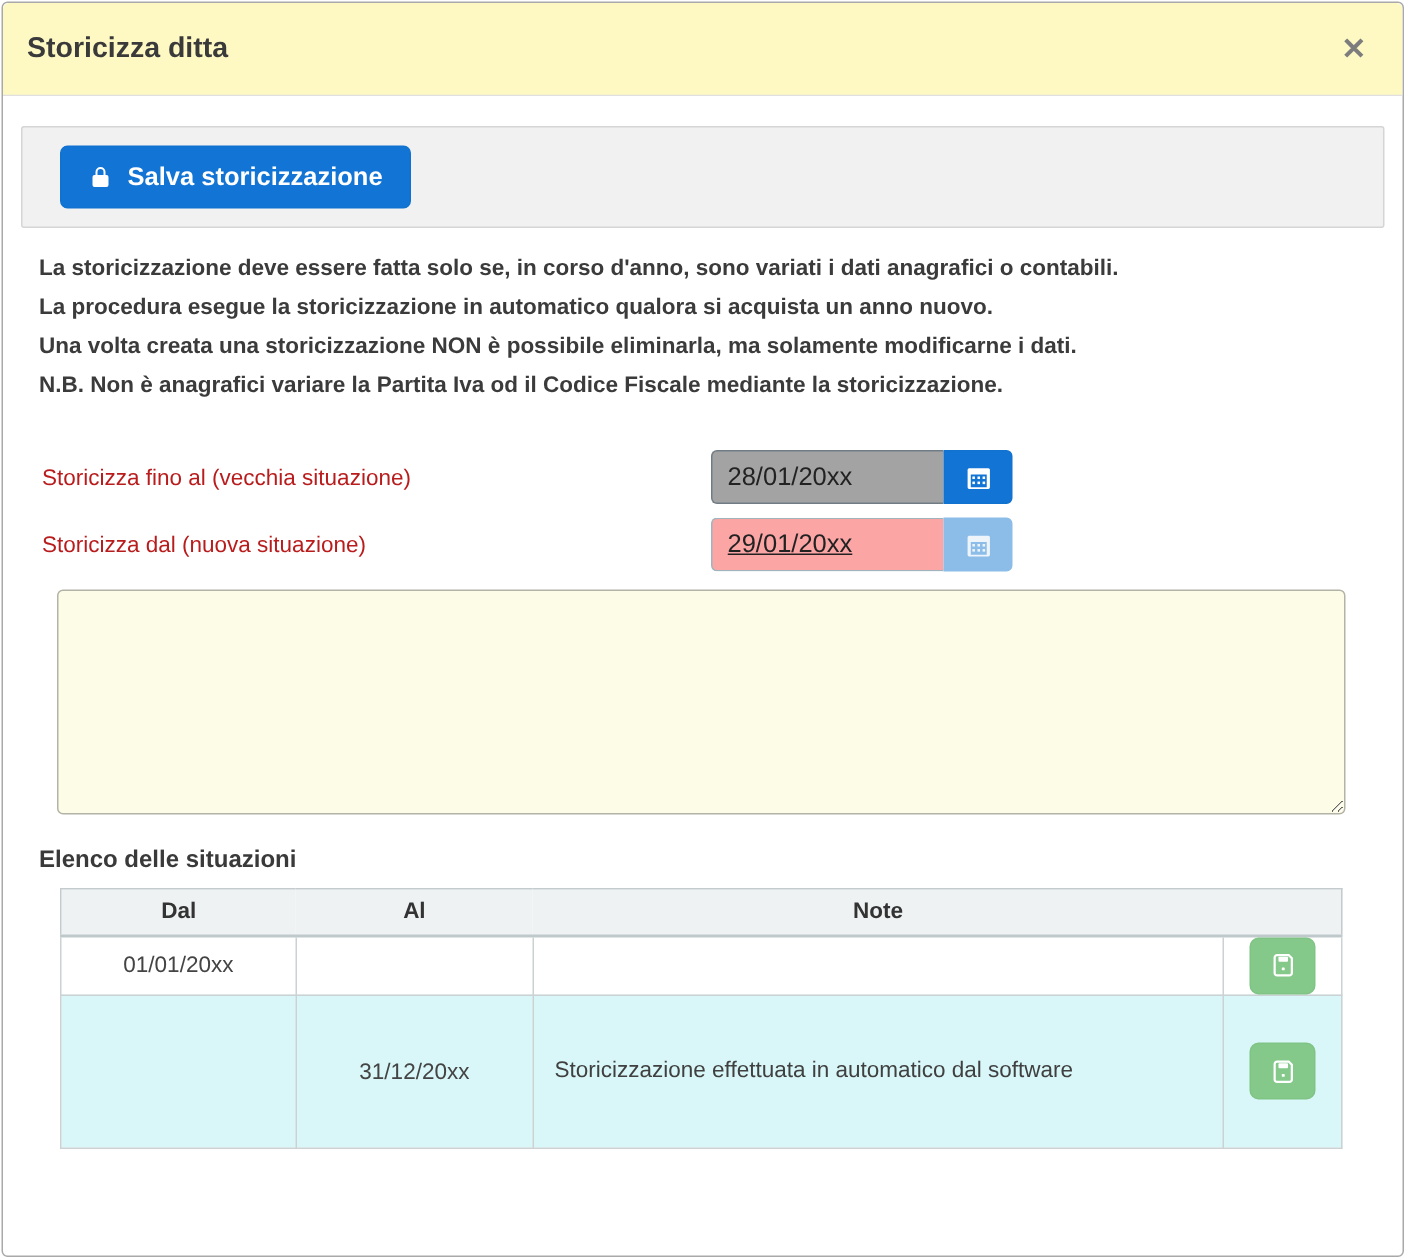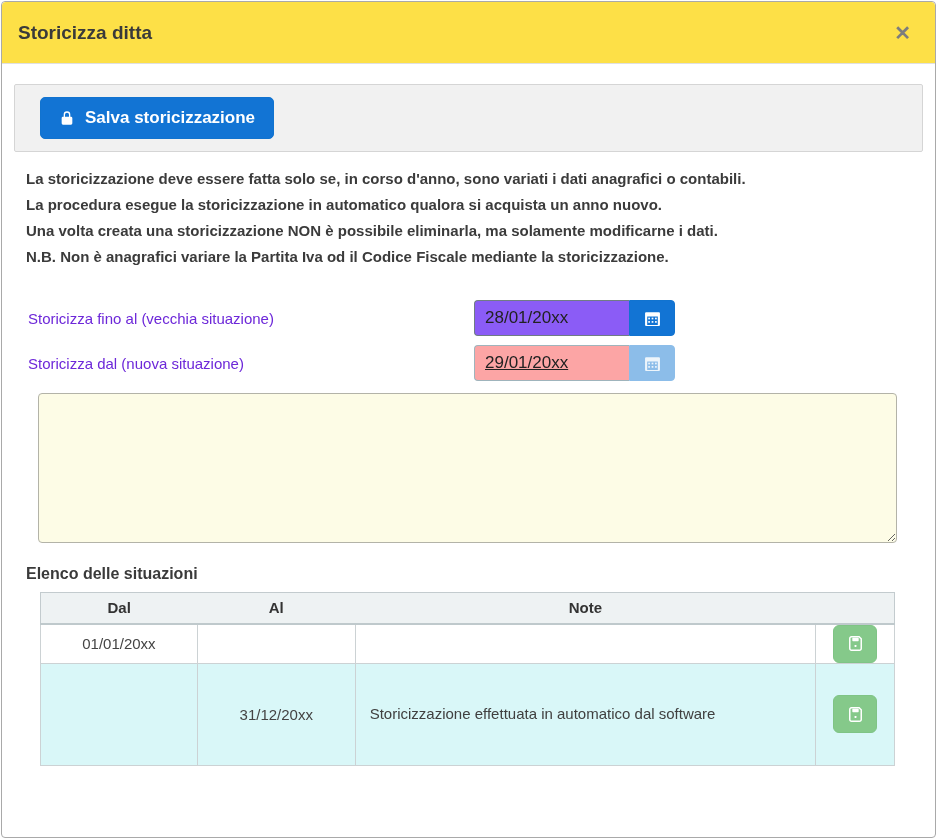--- a/index.html
+++ b/index.html
@@ -13,21 +13,21 @@
     height: 837px;
     margin: 1px;
     border: 1px solid #a9a9a9;
     border-radius: 4px;
     background: #fff;
     overflow: hidden;
   }
   
   .modal-header {
     height: 62px;
-    background: #fde047;
+    background: #fef9c3;
     border-bottom: 1px solid #e0e0e0;
     display: flex;
     align-items: center;
     justify-content: space-between;
     padding: 0 18px 0 16px;
     border-radius: 4px 4px 0 0;
   }
   .modal-title {
     font-size: 19px;
     font-weight: 700;
@@ -80,34 +80,34 @@
   .fields { margin: 30px 14px 0 14px; }
   .field-row {
     display: flex;
     align-items: center;
     margin-bottom: 9px;
     height: 36px;
   }
   .field-label {
     width: 446px;
     font-size: 15px;
-    color: #6d28d9;
+    color: #b91c1c;
   }
   .input-group { display: flex; height: 36px; }
   .date-input {
     width: 155px;
     height: 36px;
     border: 1px solid #707c85;
     border-right: none;
     border-radius: 4px 0 0 4px;
     font-size: 17px;
     font-family: inherit;
     color: #222;
     padding: 2px 10px;
-    background: #8b5cf6;
+    background: #a3a3a3;
   }
   .cal-btn {
     width: 46px;
     height: 36px;
     background: #1274d4;
     border: 1px solid #1173cf;
     border-radius: 0 4px 4px 0;
     display: flex;
     align-items: center;
     justify-content: center;

